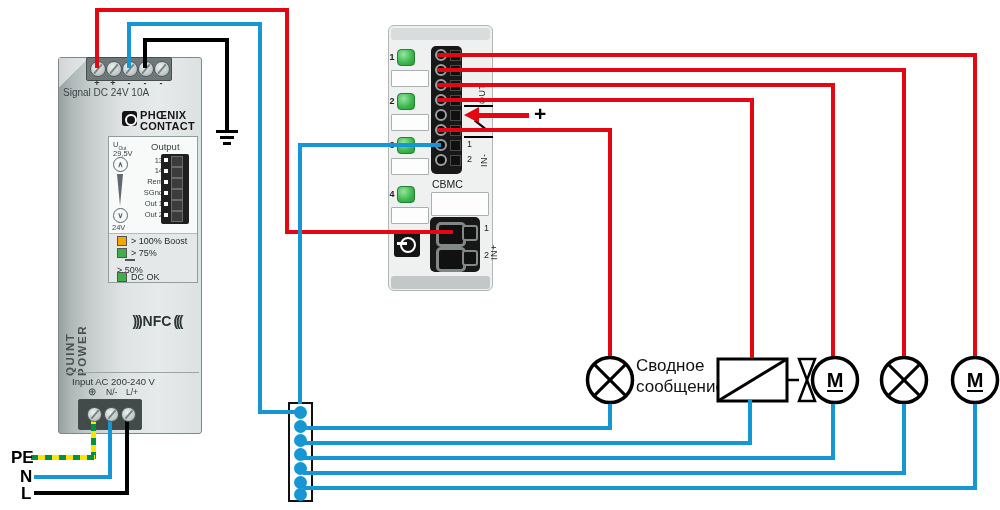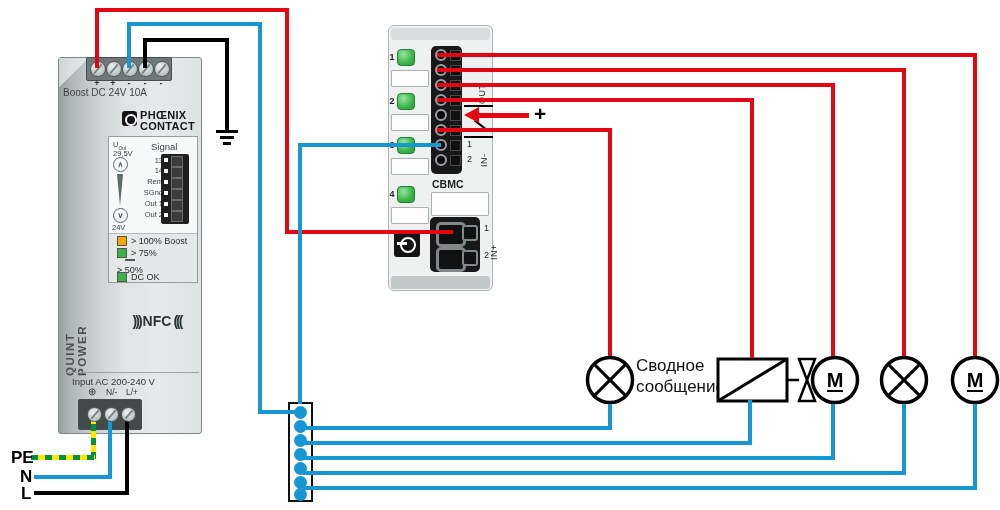--- a/index.html
+++ b/index.html
@@ -74,35 +74,35 @@
   <div class="screw" style="left:90px;top:61px;width:14px;height:14px;"></div>
   <div class="screw" style="left:106px;top:61px;width:14px;height:14px;"></div>
   <div class="screw" style="left:122px;top:61px;width:14px;height:14px;"></div>
   <div class="screw" style="left:138px;top:61px;width:14px;height:14px;"></div>
   <div class="screw" style="left:154px;top:61px;width:14px;height:14px;"></div>
   <span class="polar" style="left:92px;top:78px;">+</span>
   <span class="polar" style="left:108px;top:78px;">+</span>
   <span class="polar" style="left:124px;top:78px;">-</span>
   <span class="polar" style="left:140px;top:78px;">-</span>
   <span class="polar" style="left:156px;top:78px;">-</span>
-  <div class="abs" style="left:63px;top:87px;font-size:10px;color:#3c4646;">Boost DC 24V 10A</div>
+  <div class="abs" style="left:63px;top:87px;font-size:10px;color:#3c4646;">Signal DC 24V 10A</div>
 
   <div class="logo-box" style="left:122px;top:111px;width:15px;height:15px;">
     <div class="logo-ring" style="left:3px;top:3px;width:8px;height:8px;"></div>
   </div>
   <div class="abs" style="left:140px;top:109px;font-size:11px;font-weight:800;color:#161616;letter-spacing:.3px;">PHŒNIX</div>
   <div class="abs" style="left:140px;top:120px;font-size:11px;font-weight:800;color:#161616;letter-spacing:.3px;">CONTACT</div>
 
   <div class="panel">
     <div class="panel-top">
       <div class="abs small-lbl" style="left:4px;top:3px;">
         <span>U</span><sub style="font-size:5px;">Out</sub>
       </div>
       <div class="abs small-lbl" style="left:4px;top:12px;">29,5V</div>
-      <div class="abs" style="left:42px;top:4px;font-size:9.5px;color:#3a4444;">Signal</div>
+      <div class="abs" style="left:42px;top:4px;font-size:9.5px;color:#3a4444;">Output</div>
       <div class="circ-ic" style="left:4px;top:20px;"><span>∧</span></div>
       <div class="wedge" style="left:8px;top:37px;"></div>
       <div class="circ-ic" style="left:4px;top:71px;"><span>∨</span></div>
       <div class="abs small-lbl" style="left:3px;top:86px;">24V</div>
       <div class="sig-lbl" style="top:19px;">13</div>
       <div class="sig-lbl" style="top:29px;">14</div>
       <div class="sig-lbl" style="top:40px;">Rem</div>
       <div class="sig-lbl" style="top:51px;">SGnd</div>
       <div class="sig-lbl" style="top:62px;">Out 1</div>
       <div class="sig-lbl" style="top:73px;">Out 2</div>
@@ -190,21 +190,21 @@
     <div class="pin-pad" style="left:450px;top:155px;"></div>
 
   <div class="rot-lbl" style="left:477px;top:56px;height:48px;">OUT</div>
   <div class="brk" style="left:464px;top:105px;width:29px;"></div>
   <div class="brk" style="left:473px;top:124px;width:15px;transform:rotate(38deg);"></div>
   <div class="brk" style="left:464px;top:136px;width:29px;"></div>
   <span class="abs tiny" style="left:467px;top:139px;">1</span>
   <span class="abs tiny" style="left:467px;top:154px;">2</span>
   <div class="rot-lbl" style="left:479px;top:139px;height:28px;">IN-</div>
 
-  <div class="abs" style="left:432px;top:178px;font-size:10.5px;font-weight:bold;color:#222;">CBMC</div>
+  <div class="abs" style="left:432px;top:178px;font-size:10.5px;font-weight:normal;color:#222;">CBMC</div>
   <div class="chan-rect" style="left:431px;top:192px;width:56px;height:22px;"></div>
 
   <div class="conn-dark" style="left:430px;top:217px;width:50px;height:55px;"></div>
   <div class="socket-big" style="left:436px;top:222px;"></div>
   <div class="socket-big" style="left:436px;top:247px;"></div>
   <div class="socket-sm" style="left:462px;top:225px;"></div>
   <div class="socket-sm" style="left:462px;top:250px;"></div>
   <span class="abs tiny" style="left:484px;top:223px;">1</span>
   <span class="abs tiny" style="left:484px;top:250px;">2</span>
   <div class="rot-lbl" style="left:489px;top:228px;height:32px;">IN+</div>

